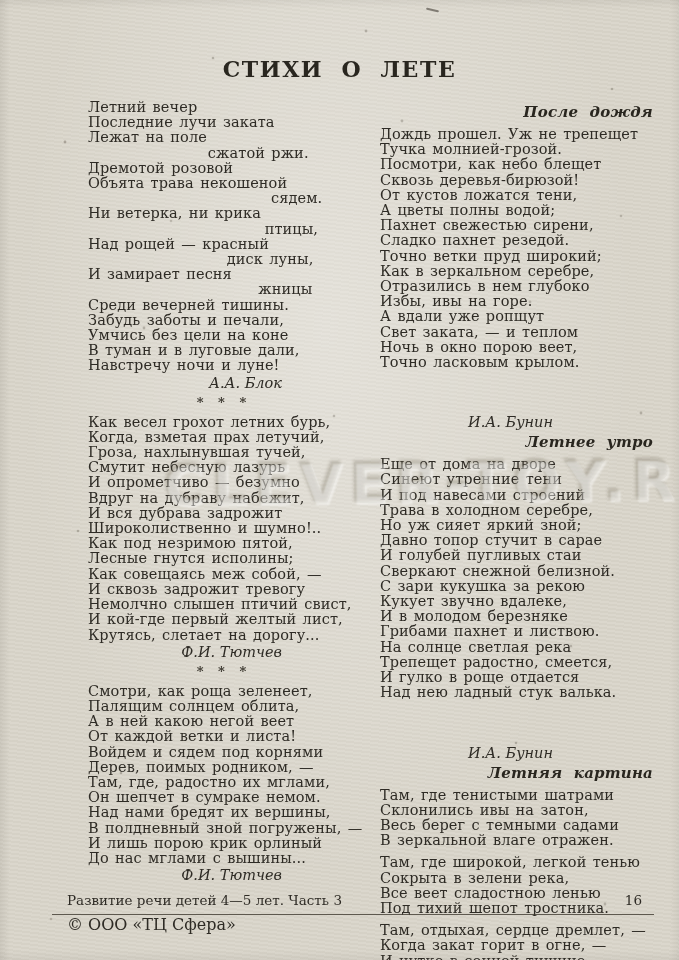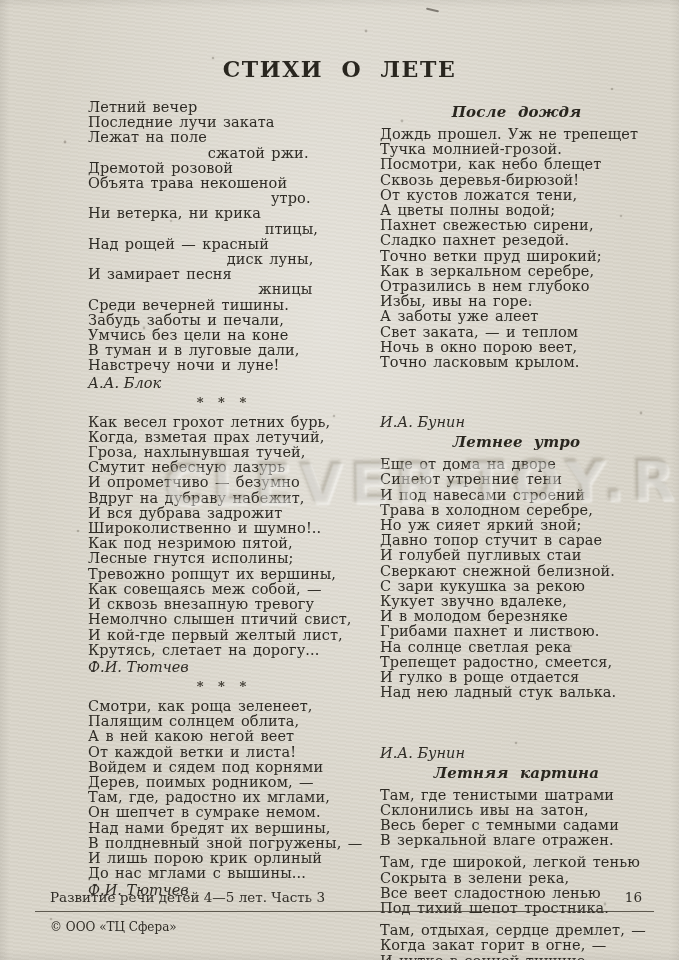--- a/index.html
+++ b/index.html
@@ -51,69 +51,69 @@
   .col{flex:none;}
   .col-left{width:272px;}
   .col-right{width:273px;}
   .poem{margin:0;}
   .line{
     white-space:pre;font-size:14.5px;line-height:15.2px;
     letter-spacing:0.1px;word-spacing:1.6px;color:#2e2b25;
   }
   .line.blank{height:7px;}
   .poem-heading{
-    margin:3px 0 6px 0;text-align:center;
+    margin:3px 0 6px 0;text-align:right;
     font-size:15px;font-style:italic;font-weight:bold;
     word-spacing:6px;letter-spacing:0.2px;color:#29261f;
   }
   .separator{
     text-align:center;font-weight:bold;font-size:13px;
     letter-spacing:5px;margin:4px 0 5px 0;color:#3a362e;
   }
   .author{
     font-style:italic;font-size:14.5px;line-height:16px;
-    margin-top:1px;color:#2e2b25;
+    text-align:right;margin-top:1px;color:#2e2b25;
   }
   .col-left .author{padding-right:78px;}
   .col-right .author{padding-right:100px;margin-top:44px;}
   .watermark{
     position:absolute;z-index:2;top:450px;left:163px;
     font-family:"DejaVu Sans", sans-serif;font-weight:bold;
     font-size:56px;letter-spacing:7px;white-space:nowrap;
     color:rgba(120,110,92,0.05);
     text-shadow:2px 2px 2px rgba(255,255,255,0.45), -1px -2px 3px rgba(90,82,66,0.22);
     transform:rotate(-0.6deg);pointer-events:none;
   }
-  .footer{position:absolute;z-index:1;left:35px;right:25px;bottom:26px;}
+  .footer{position:absolute;z-index:1;left:52px;right:25px;bottom:26px;}
   .footer-top{
     display:flex;justify-content:space-between;align-items:baseline;
     font-size:13.5px;padding:0 12px 0 15px;color:#2e2b25;
   }
   .footer-rule{border:none;border-top:1.5px solid rgba(62,57,48,0.8);margin:6px 0 0 0;}
-  .footer-copyright{font-size:12px;padding-left:15px;margin-top:8px;color:#2e2b25;}
+  .footer-copyright{font-size:16px;padding-left:15px;color:#2e2b25;}
 </style>
 </head>
 <body>
 
 <div class="paper"></div>
 <div class="speckles"></div>
 <div class="scan-mark"></div>
 
 <div class="page">
   <h1 class="title">СТИХИ О ЛЕТЕ</h1>
   <div class="columns">
     <div class="col col-left">
         <section class="poem">
           <div class="line">Летний вечер</div>
           <div class="line">Последние лучи заката</div>
           <div class="line">Лежат на поле</div>
           <div class="line">                   сжатой ржи.</div>
           <div class="line">Дремотой розовой</div>
           <div class="line">Объята трава некошеной</div>
-          <div class="line">                             утро.</div>
+          <div class="line">                             сядем.</div>
           <div class="line">Ни ветерка, ни крика</div>
           <div class="line">                            птицы,</div>
           <div class="line">Над рощей — красный</div>
           <div class="line">                      диск луны,</div>
           <div class="line">И замирает песня</div>
           <div class="line">                           жницы</div>
           <div class="line">Среди вечерней тишины.</div>
           <div class="line">Забудь заботы и печали,</div>
           <div class="line">Умчись без цели на коне</div>
           <div class="line">В туман и в луговые дали,</div>
@@ -125,23 +125,22 @@
           <div class="line">Как весел грохот летних бурь,</div>
           <div class="line">Когда, взметая прах летучий,</div>
           <div class="line">Гроза, нахлынувшая тучей,</div>
           <div class="line">Смутит небесную лазурь</div>
           <div class="line">И опрометчиво — безумно</div>
           <div class="line">Вдруг на дубраву набежит,</div>
           <div class="line">И вся дубрава задрожит</div>
           <div class="line">Широколиственно и шумно!..</div>
           <div class="line">Как под незримою пятой,</div>
           <div class="line">Лесные гнутся исполины;</div>
-          <div class="line">Тревожно ропщут их вершины,</div>
           <div class="line">Как совещаясь меж собой, —</div>
-          <div class="line">И сквозь внезапную тревогу</div>
+          <div class="line">И сквозь задрожит тревогу</div>
           <div class="line">Немолчно слышен птичий свист,</div>
           <div class="line">И кой-где первый желтый лист,</div>
           <div class="line">Крутясь, слетает на дорогу...</div>
           <div class="author">Ф.И. Тютчев</div>
         </section>
         <section class="poem">
           <div class="separator">* * *</div>
           <div class="line">Смотри, как роща зеленеет,</div>
           <div class="line">Палящим солнцем облита,</div>
           <div class="line">А в ней какою негой веет</div>
@@ -165,21 +164,21 @@
           <div class="line">Посмотри, как небо блещет</div>
           <div class="line">Сквозь деревья-бирюзой!</div>
           <div class="line">От кустов ложатся тени,</div>
           <div class="line">А цветы полны водой;</div>
           <div class="line">Пахнет свежестью сирени,</div>
           <div class="line">Сладко пахнет резедой.</div>
           <div class="line">Точно ветки пруд широкий;</div>
           <div class="line">Как в зеркальном серебре,</div>
           <div class="line">Отразились в нем глубоко</div>
           <div class="line">Избы, ивы на горе.</div>
-          <div class="line">А заботы уже алеет</div>
+          <div class="line">А вдали уже ропщут</div>
           <div class="line">Свет заката, — и теплом</div>
           <div class="line">Ночь в окно порою веет,</div>
           <div class="line">Точно ласковым крылом.</div>
           <div class="author">И.А. Бунин</div>
         </section>
         <section class="poem">
           <h3 class="poem-heading">Летнее утро</h3>
           <div class="line">Еще от дома на дворе</div>
           <div class="line">Синеют утренние тени</div>
           <div class="line">И под навесами строений</div>

